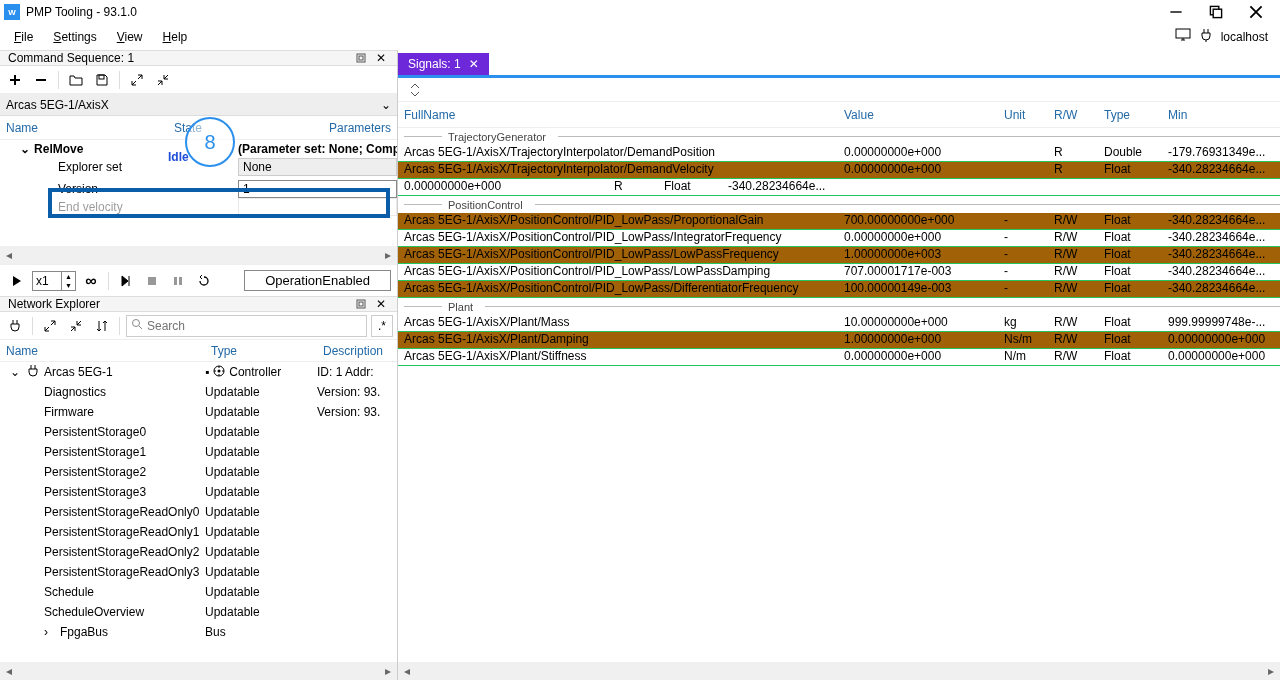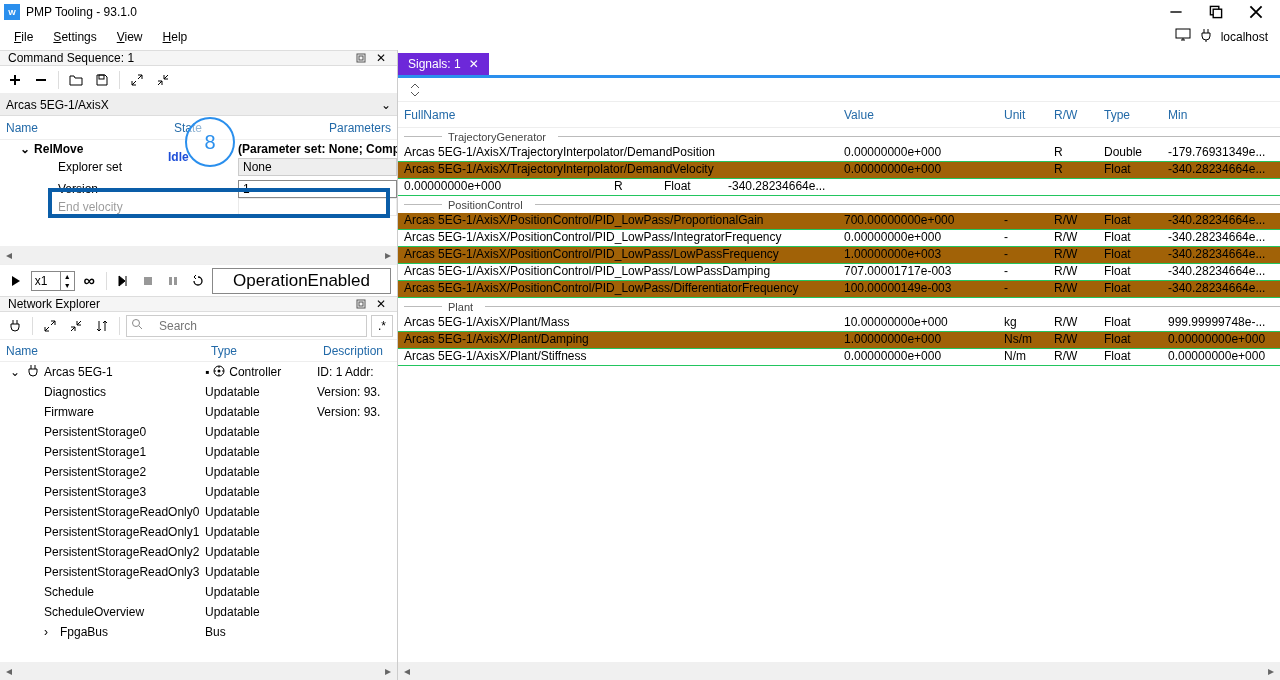--- a/index.html
+++ b/index.html
@@ -60,26 +60,26 @@
 .hscroll { height: 18px; background: #f0f0f0; display: flex; align-items: center; }
 .hscroll .arrow { width: 18px; height: 18px; display: flex; align-items: center; justify-content: center; color: #666; cursor: pointer; }
 .hscroll .track { flex: 1; background: #f0f0f0; }
 
 
 .playbar { height: 32px; display: flex; align-items: center; padding: 0 6px; gap: 4px; border-top: 1px solid #eee; }
 .speedbox { display:flex; border:1px solid #888; height:20px; }
 .speedbox input { width:28px; border:none; padding:0 3px; outline:none; }
 .speedbox .spinner { width:14px; display:flex; flex-direction:column; }
 .speedbox .spinner div { flex:1; display:flex; align-items:center; justify-content:center; font-size:7px; cursor:pointer; border-left:1px solid #888; }
-.op-enabled { margin-left:auto; border:1px solid #888; padding:2px 20px; font-size:17px; }
+.op-enabled { margin-left:auto; border:1px solid #888; padding:2px 20px; font-size:13px; }
 
 
 .net-exp { flex:1; display:flex; flex-direction:column; min-height:0; }
 .net-toolbar { height:28px; display:flex; align-items:center; padding:0 4px; gap:4px; border-bottom:1px solid #eee; }
-.searchbox { flex:1; display:flex; align-items:center; border:1px solid #ccc; height:22px; padding:0 4px; gap:16px; color:#888; }
+.searchbox { flex:1; display:flex; align-items:center; border:1px solid #ccc; height:22px; padding:0 4px; gap:4px; color:#888; }
 .searchbox input { flex:1; border:none; outline:none; }
 .filter-btn { width:22px; height:22px; border:1px solid #ccc; display:flex; align-items:center; justify-content:center; cursor:pointer; }
 .net-head { display:flex; height:22px; align-items:center; border-bottom:1px solid #eee; }
 .net-head .th { color:#236aa8; padding:0 6px; }
 .net-th-name { width:205px; }
 .net-th-type { width:112px; }
 .net-th-desc { flex:1; }
 .net-body { flex:1; overflow:hidden; }
 .net-row { display:flex; height:20px; align-items:center; }
 .net-row .td-name { width:205px; display:flex; align-items:center; gap:4px; }

